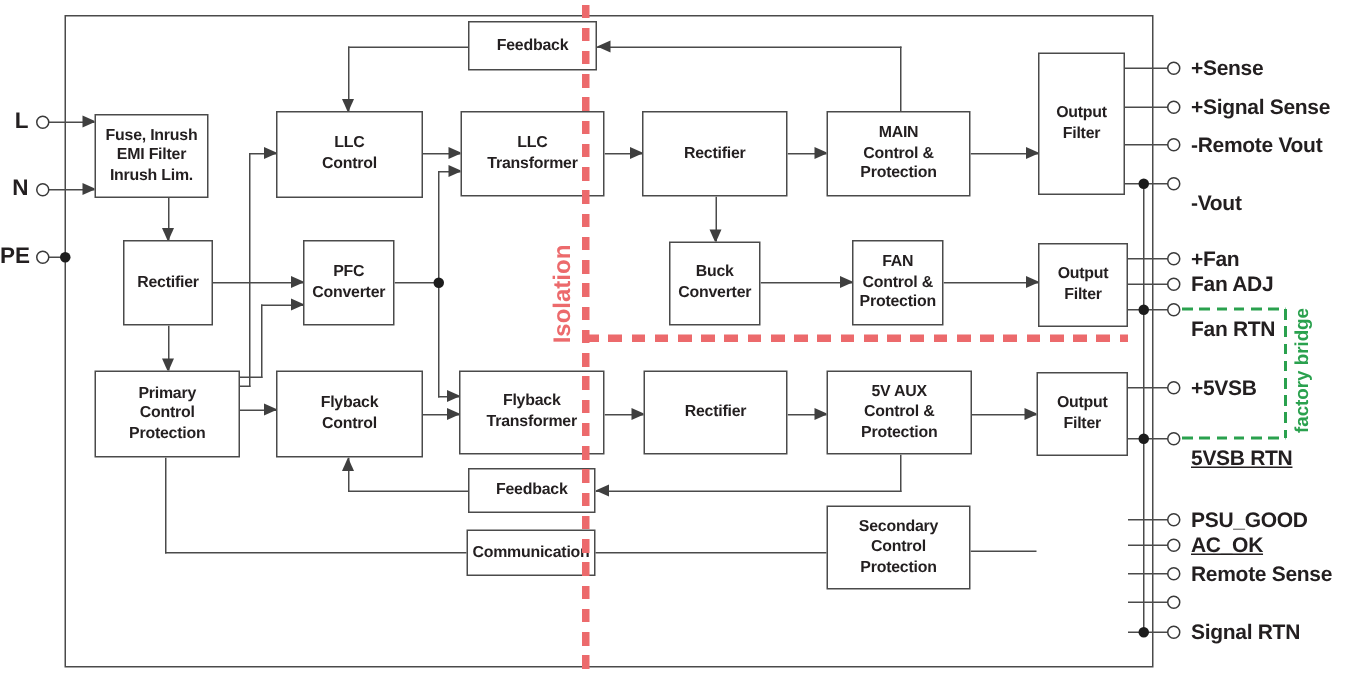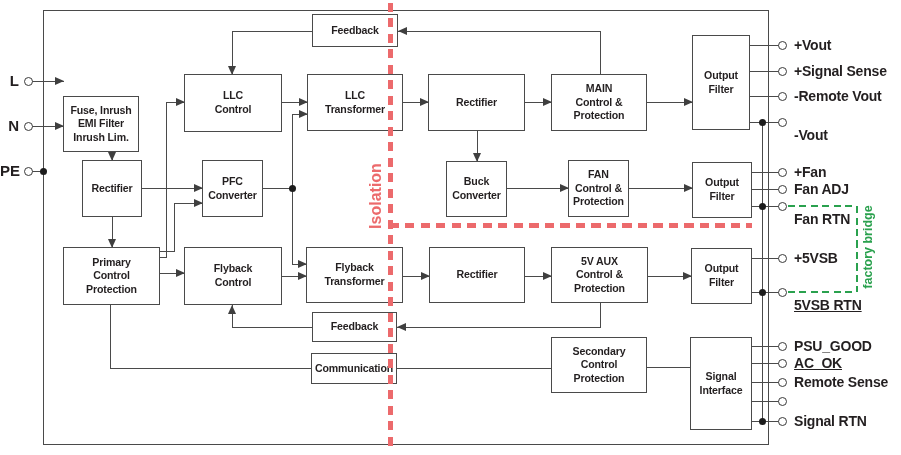--- a/index.html
+++ b/index.html
@@ -119,21 +119,21 @@
     <div class="wire" style="left: 752px; top: 172px; width: 27.4px; height: 1.4px;"></div>
     <div class="wire" style="left: 752px; top: 189px; width: 27.4px; height: 1.4px;"></div>
     <div class="wire" style="left: 752px; top: 206px; width: 27.4px; height: 1.4px;"></div>
     <div class="wire" style="left: 752px; top: 258px; width: 27.4px; height: 1.4px;"></div>
     <div class="wire" style="left: 752px; top: 292px; width: 27.4px; height: 1.4px;"></div>
     <div class="wire" style="left: 752px; top: 346px; width: 27.4px; height: 1.4px;"></div>
     <div class="wire" style="left: 752px; top: 363px; width: 27.4px; height: 1.4px;"></div>
     <div class="wire" style="left: 752px; top: 382px; width: 27.4px; height: 1.4px;"></div>
     <div class="wire" style="left: 752px; top: 401px; width: 27.4px; height: 1.4px;"></div>
     <div class="wire" style="left: 752px; top: 421px; width: 27.4px; height: 1.4px;"></div>
-    <div class="block" style="left: 63px; top: 76px; width: 76px; height: 56px; margin-top: 20px;"><span>Fuse, Inrush
+    <div class="block" style="left: 63px; top: 76px; width: 76px; height: 56px;"><span>Fuse, Inrush
 EMI Filter
 Inrush Lim.</span></div>
     <div class="block" style="left: 184px; top: 74px; width: 98px; height: 58px;"><span>LLC
 Control</span></div>
     <div class="block" style="left: 307px; top: 74px; width: 96px; height: 57px;"><span>LLC
 Transformer</span></div>
     <div class="block" style="left: 428px; top: 74px; width: 97px; height: 57px;"><span>Rectifier</span></div>
     <div class="block" style="left: 551px; top: 74px; width: 96px; height: 57px;"><span>MAIN
 Control &amp;
 Protection</span></div>
@@ -161,36 +161,34 @@
 Control &amp;
 Protection</span></div>
     <div class="block" style="left: 691px; top: 248px; width: 61px; height: 56px;"><span>Output
 Filter</span></div>
     <div class="block" style="left: 312px; top: 14px; width: 86px; height: 33px;"><span>Feedback</span></div>
     <div class="block" style="left: 312px; top: 312px; width: 85px; height: 30px;"><span>Feedback</span></div>
     <div class="block" style="left: 311px; top: 353px; width: 86px; height: 31px;"><span>Communication</span></div>
     <div class="block" style="left: 551px; top: 337px; width: 96px; height: 56px;"><span>Secondary
 Control
 Protection</span></div>
-    <div class="block" style="left: 690px; top: 337px; width: 62px; height: 93px;"><span>Signal
-Interface</span></div>
     <div class="dot" style="left: 39.5px; top: 167.5px;"></div>
     <div class="dot" style="left: 288.5px; top: 184.5px;"></div>
     <div class="dot" style="left: 758.5px; top: 118.5px;"></div>
     <div class="dot" style="left: 758.5px; top: 202.5px;"></div>
     <div class="dot" style="left: 758.5px; top: 288.5px;"></div>
     <div class="dot" style="left: 758.5px; top: 417.5px;"></div>
     <div class="pin-circle" style="left: 23.5px; top: 76.5px;"></div>
     <div class="input-label" style="left: 0px; top: 73px;">L</div>
     <div class="pin-circle" style="left: 23.5px; top: 121.5px;"></div>
     <div class="input-label" style="left: 0px; top: 118px;">N</div>
     <div class="pin-circle" style="left: 23.5px; top: 166.5px;"></div>
     <div class="input-label" style="left: 0px; top: 163px;">PE</div>
     <div class="pin-circle" style="left: 777.5px; top: 40.5px;"></div>
-    <div class="pin-label" style="left: 794px; top: 37px;">+Vout</div>
+    <div class="pin-label" style="left: 794px; top: 37px;">+Sense</div>
     <div class="pin-circle" style="left: 777.5px; top: 66.5px;"></div>
     <div class="pin-label" style="left: 794px; top: 63px;">+Signal Sense</div>
     <div class="pin-circle" style="left: 777.5px; top: 91.5px;"></div>
     <div class="pin-label" style="left: 794px; top: 88px;">-Remote Vout</div>
     <div class="pin-circle" style="left: 777.5px; top: 117.5px;"></div>
     <div class="pin-label" style="left: 794px; top: 114px; margin-top: 13px;">-Vout</div>
     <div class="pin-circle" style="left: 777.5px; top: 167.5px;"></div>
     <div class="pin-label" style="left: 794px; top: 164px;">+Fan</div>
     <div class="pin-circle" style="left: 777.5px; top: 184.5px;"></div>
     <div class="pin-label" style="left: 794px; top: 181px;">Fan ADJ</div>

